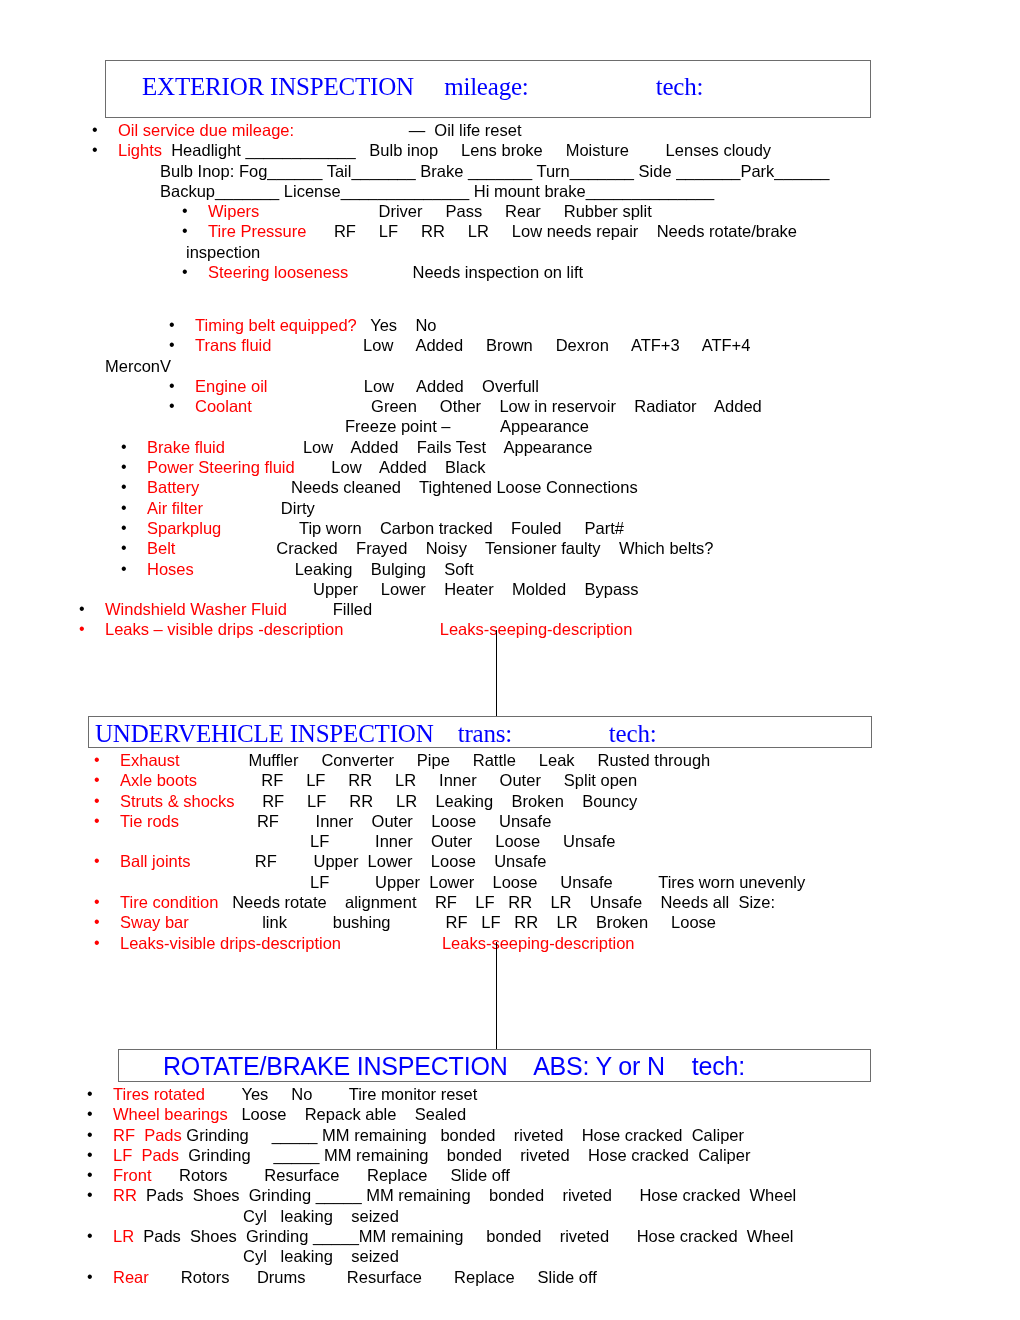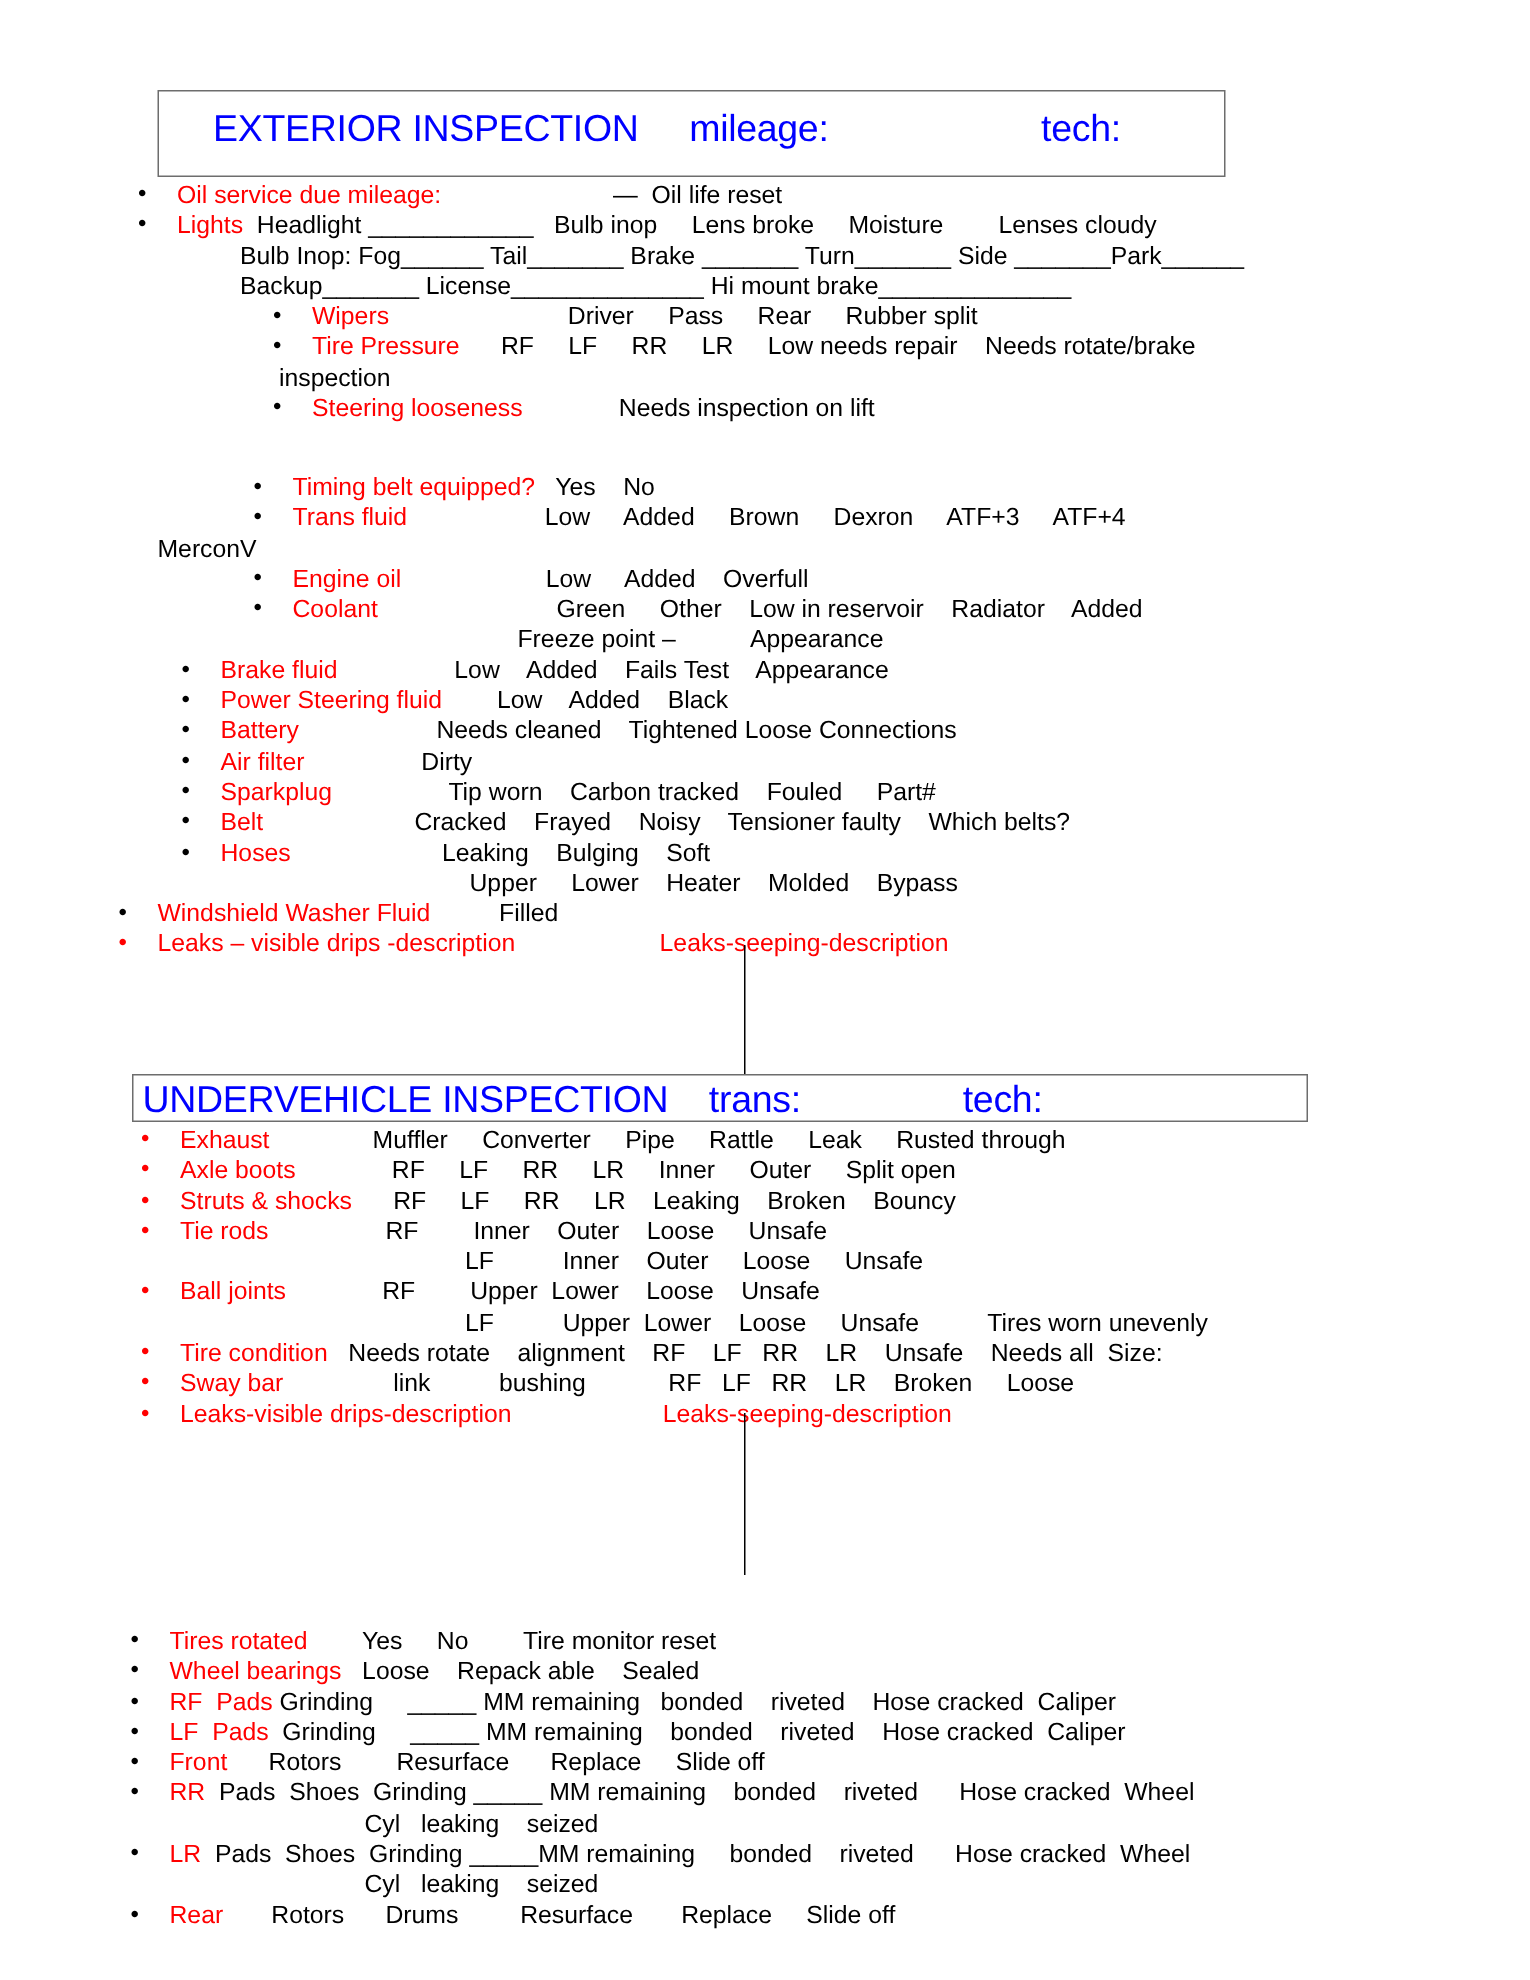--- a/index.html
+++ b/index.html
@@ -31,33 +31,33 @@
   .sec-title {
     color: #0000ff;
     font-size: 25px;
     white-space: pre;
     line-height: 1.1;
     font-weight: normal;
     letter-spacing: -0.2px;
   }
 
   #box-exterior {
-    left: 105px; top: 60px; width: 712px; height: 58px;
+    left: 105px; top: 60px; width: 766px; height: 58px; font-family: Liberation Serif, serif;
   }
   #box-exterior .sec-title { position:absolute; left: 36px; top: 12px; }
 
   #box-underhood {
     left: 92px; top: 283px; width: 779px; height: 30px;
   }
   #box-underhood .sec-title { position:absolute; left: 33px; top: 2px; }
 
   #box-undervehicle {
     left: 88px; top: 716px; width: 784px; height: 32px;
   }
-  #box-undervehicle .sec-title { position:absolute; left: 6px; top: 3px; }
+  #box-undervehicle .sec-title { position:absolute; left: 6px; top: 3px; font-family: Liberation Serif, serif; }
 
   #box-rotate {
     left: 118px; top: 1049px; width: 753px; height: 33px;
   }
   #box-rotate .sec-title { position:absolute; left: 44px; top: 3px; }
 
   
   .tblock {
     position: absolute;
     font-size: 16.5px;
@@ -109,15 +109,18 @@
 
   <div class="vline" id="vline-1"></div>
 
   <div class="sec-box" id="box-undervehicle">
     <div class="sec-title">UNDERVEHICLE INSPECTION    trans:                tech:</div>
   </div>
   <div class="tblock" id="body-undervehicle"><div class="row" style="padding-left: 0px;"><span class="bullet reddot" style="left: -26px;">•</span><span class="red">Exhaust</span><span class="blk">               Muffler     Converter     Pipe     Rattle     Leak     Rusted through</span></div><div class="row" style="padding-left: 0px;"><span class="bullet reddot" style="left: -26px;">•</span><span class="red">Axle boots</span><span class="blk">              RF     LF     RR     LR     Inner     Outer     Split open</span></div><div class="row" style="padding-left: 0px;"><span class="bullet reddot" style="left: -26px;">•</span><span class="red">Struts &amp; shocks</span><span class="blk">      RF     LF     RR     LR    Leaking    Broken    Bouncy</span></div><div class="row" style="padding-left: 0px;"><span class="bullet reddot" style="left: -26px;">•</span><span class="red">Tie rods</span><span class="blk">                 RF        Inner    Outer    Loose     Unsafe</span></div><div class="row" style="padding-left: 190px;"><span class="blk">LF          Inner    Outer     Loose     Unsafe</span></div><div class="row" style="padding-left: 0px;"><span class="bullet reddot" style="left: -26px;">•</span><span class="red">Ball joints</span><span class="blk">              RF        Upper  Lower    Loose    Unsafe</span></div><div class="row" style="padding-left: 190px;"><span class="blk">LF          Upper  Lower    Loose     Unsafe          Tires worn unevenly</span></div><div class="row" style="padding-left: 0px;"><span class="bullet reddot" style="left: -26px;">•</span><span class="red">Tire condition</span><span class="blk">   Needs rotate    alignment    RF    LF   RR    LR    Unsafe    Needs all  Size:</span></div><div class="row" style="padding-left: 0px;"><span class="bullet reddot" style="left: -26px;">•</span><span class="red">Sway bar</span><span class="blk">                link          bushing            RF   LF   RR    LR    Broken     Loose</span></div><div class="row" style="padding-left: 0px;"><span class="bullet reddot" style="left: -26px;">•</span><span class="red">Leaks-visible drips-description</span><span class="blk">                      </span><span class="red">Leaks-seeping-description</span></div></div>
 
   <div class="vline" id="vline-2"></div>
 
+  <div class="sec-box" id="box-rotate">
+    <div class="sec-title">ROTATE/BRAKE INSPECTION    ABS: Y or N    tech:</div>
+  </div>
   <div class="tblock" id="body-rotate"><div class="row" style="padding-left: 0px;"><span class="bullet blackdot" style="left: -26px;">•</span><span class="red">Tires rotated</span><span class="blk">        Yes     No        Tire monitor reset</span></div><div class="row" style="padding-left: 0px;"><span class="bullet blackdot" style="left: -26px;">•</span><span class="red">Wheel bearings</span><span class="blk">   Loose    Repack able    Sealed</span></div><div class="row" style="padding-left: 0px;"><span class="bullet blackdot" style="left: -26px;">•</span><span class="red">RF  Pads</span><span class="blk"> Grinding     _____ MM remaining   bonded    riveted    Hose cracked  Caliper</span></div><div class="row" style="padding-left: 0px;"><span class="bullet blackdot" style="left: -26px;">•</span><span class="red">LF  Pads</span><span class="blk">  Grinding     _____ MM remaining    bonded    riveted    Hose cracked  Caliper</span></div><div class="row" style="padding-left: 0px;"><span class="bullet blackdot" style="left: -26px;">•</span><span class="red">Front</span><span class="blk">      Rotors        Resurface      Replace     Slide off</span></div><div class="row" style="padding-left: 0px;"><span class="bullet blackdot" style="left: -26px;">•</span><span class="red">RR</span><span class="blk">  Pads  Shoes  Grinding _____ MM remaining    bonded    riveted      Hose cracked  Wheel</span></div><div class="row" style="padding-left: 130px;"><span class="blk">Cyl   leaking    seized</span></div><div class="row" style="padding-left: 0px;"><span class="bullet blackdot" style="left: -26px;">•</span><span class="red">LR</span><span class="blk">  Pads  Shoes  Grinding _____MM remaining     bonded    riveted      Hose cracked  Wheel</span></div><div class="row" style="padding-left: 130px;"><span class="blk">Cyl   leaking    seized</span></div><div class="row" style="padding-left: 0px;"><span class="bullet blackdot" style="left: -26px;">•</span><span class="red">Rear</span><span class="blk">       Rotors      Drums         Resurface       Replace     Slide off</span></div></div>
 
 </div>
 
 </body></html>

